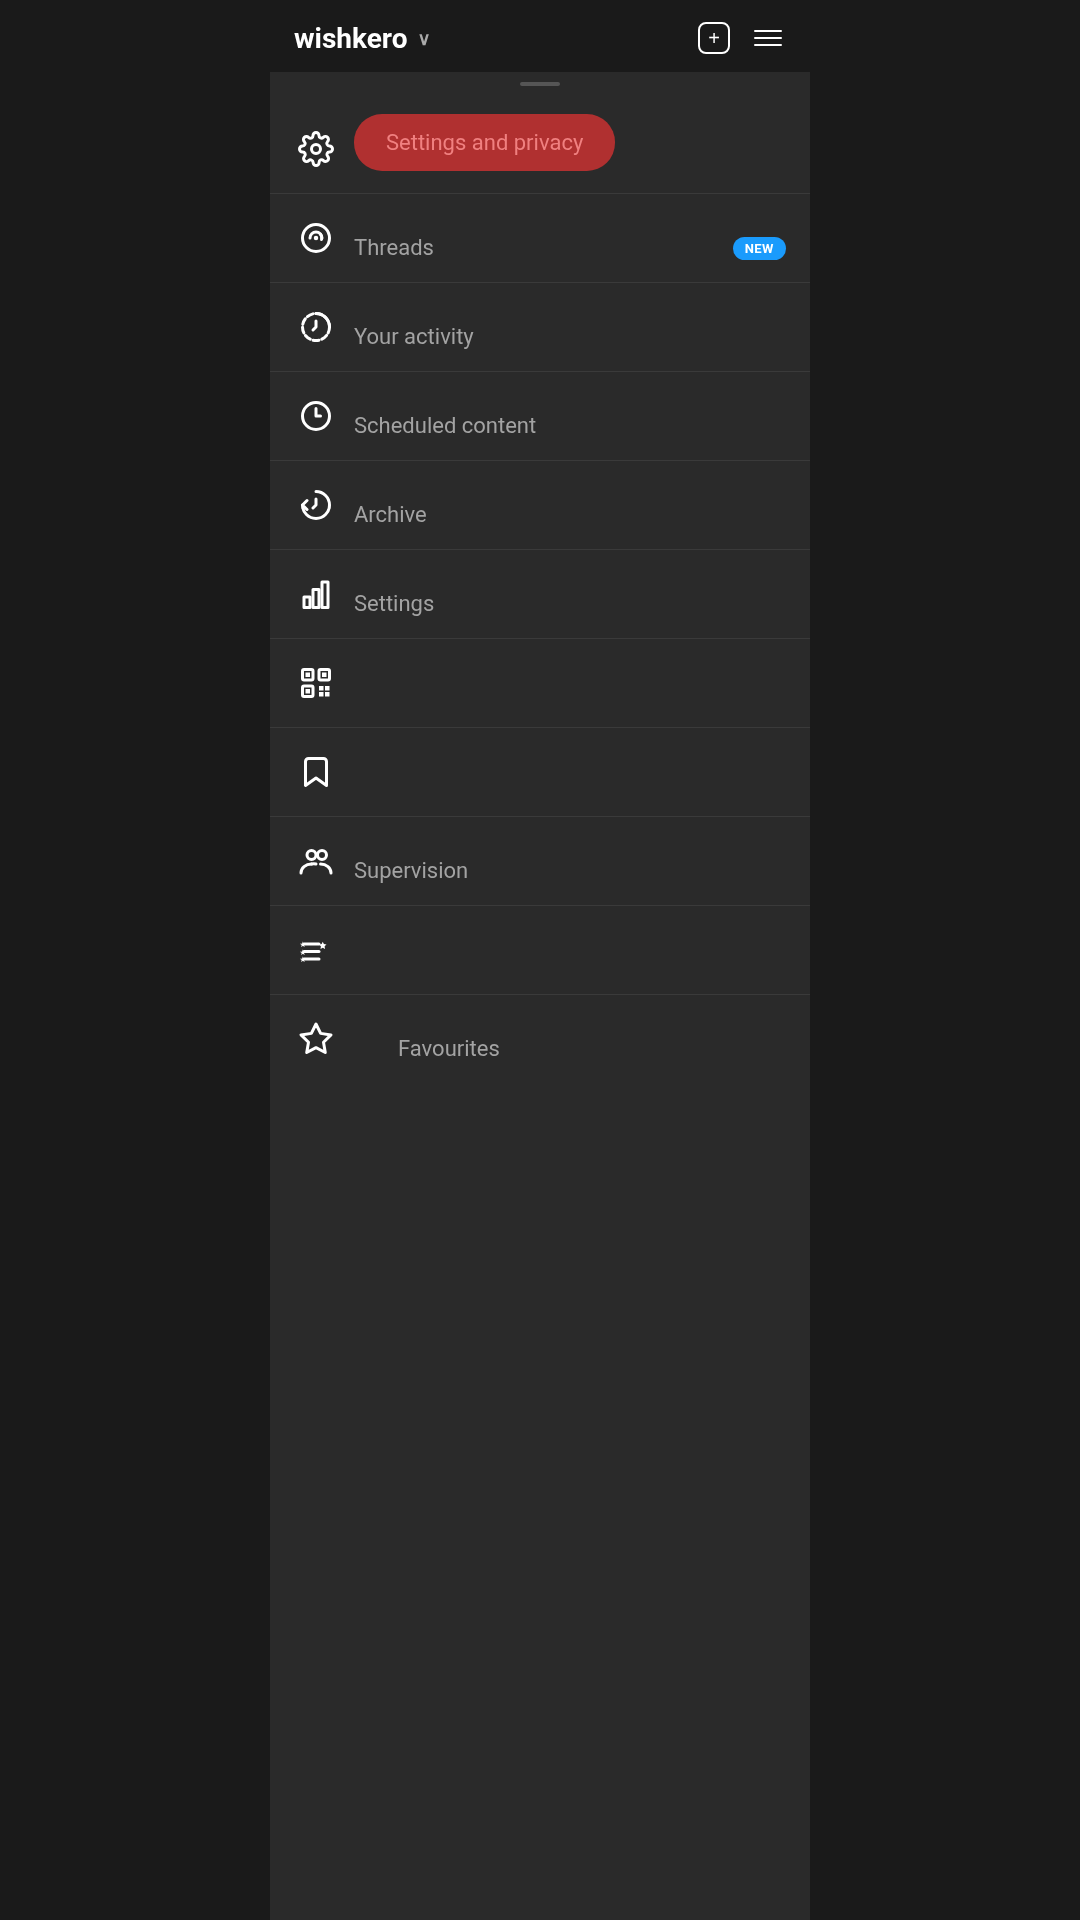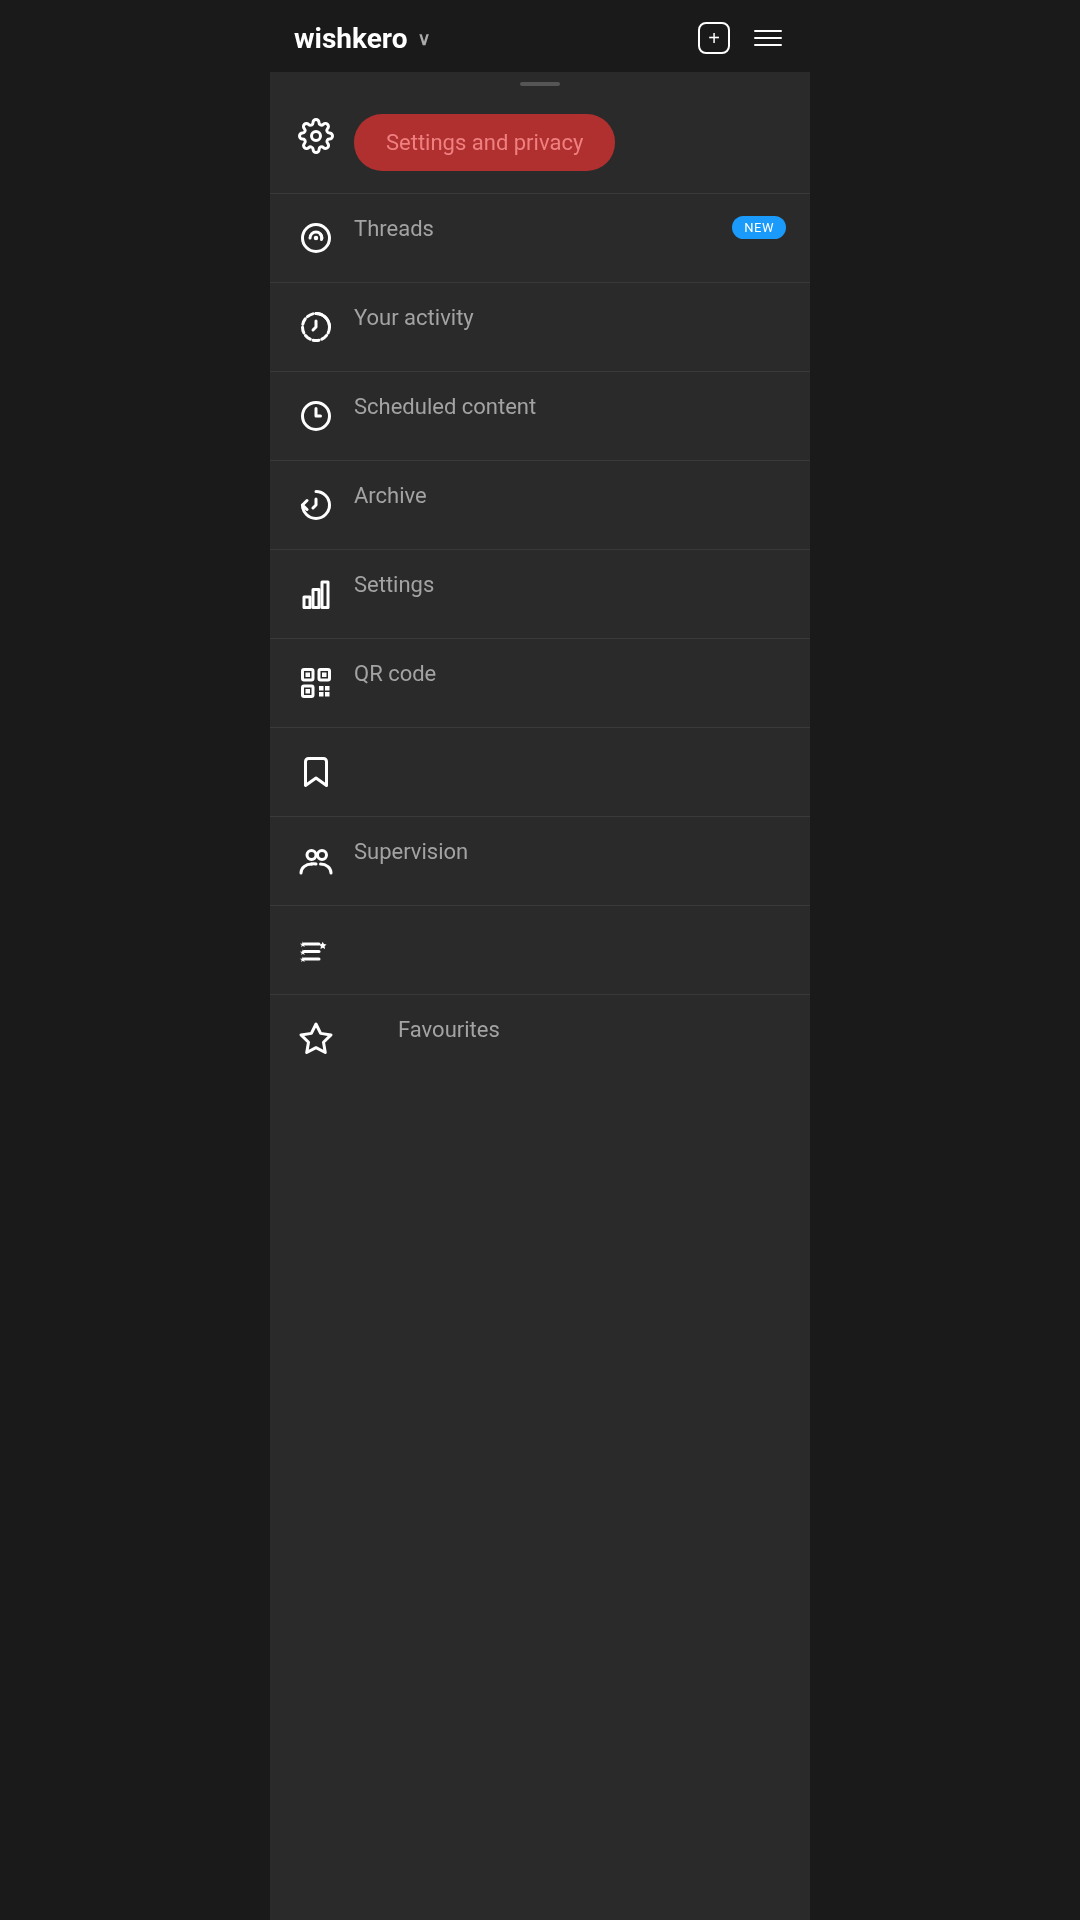--- a/index.html
+++ b/index.html
@@ -102,21 +102,21 @@
 
     .menu-container {
       background-color: #2a2a2a;
       border-radius: 20px 20px 0 0;
       padding: 0 0 40px;
       min-height: calc(100vh - 70px);
     }
 
     .menu-item {
       display: flex;
-      align-items: flex-start;
+      align-items: flex-end;
       padding: 22px 24px;
       cursor: pointer;
       border-bottom: 1px solid #3a3a3a;
       position: relative;
       transition: background-color 0.15s;
     }
 
     .menu-item:last-child {
       border-bottom: none;
       gap: 44px;
@@ -149,21 +149,21 @@
       font-size: 22px;
       font-weight: 400;
       color: #a3a3a3;
       flex: 1;
     }
 
     .badge-new {
       background-color: #1a9bfc;
       color: #ffffff;
       font-size: 13px;
-      font-weight: 400;
+      font-weight: 700;
       padding: 4px 12px;
       border-radius: 20px;
       letter-spacing: 0.5px;
     }
 
     
     svg {
       fill: none;
       stroke: #ffffff;
       stroke-width: 2;
@@ -272,21 +272,20 @@
         <rect x="3" y="14" width="7" height="7" rx="1"></rect>
         <rect x="5" y="5" width="3" height="3" fill="#ffffff" stroke="none"></rect>
         <rect x="16" y="5" width="3" height="3" fill="#ffffff" stroke="none"></rect>
         <rect x="5" y="16" width="3" height="3" fill="#ffffff" stroke="none"></rect>
         <rect x="14" y="14" width="3" height="3" fill="#ffffff" stroke="none"></rect>
         <rect x="18" y="14" width="3" height="3" fill="#ffffff" stroke="none"></rect>
         <rect x="14" y="18" width="3" height="3" fill="#ffffff" stroke="none"></rect>
         <rect x="18" y="18" width="3" height="3" fill="#ffffff" stroke="none"></rect>
       </svg>
     </div>
-    <span class="menu-label">QR code</span>
   </div>
 
   <div class="menu-item">
     <div class="menu-icon">
       <svg width="36" height="36" viewBox="0 0 24 24">
         <path d="M19 21l-7-5-7 5V5a2 2 0 0 1 2-2h10a2 2 0 0 1 2 2z"></path>
       </svg>
     </div>
   </div>
 

